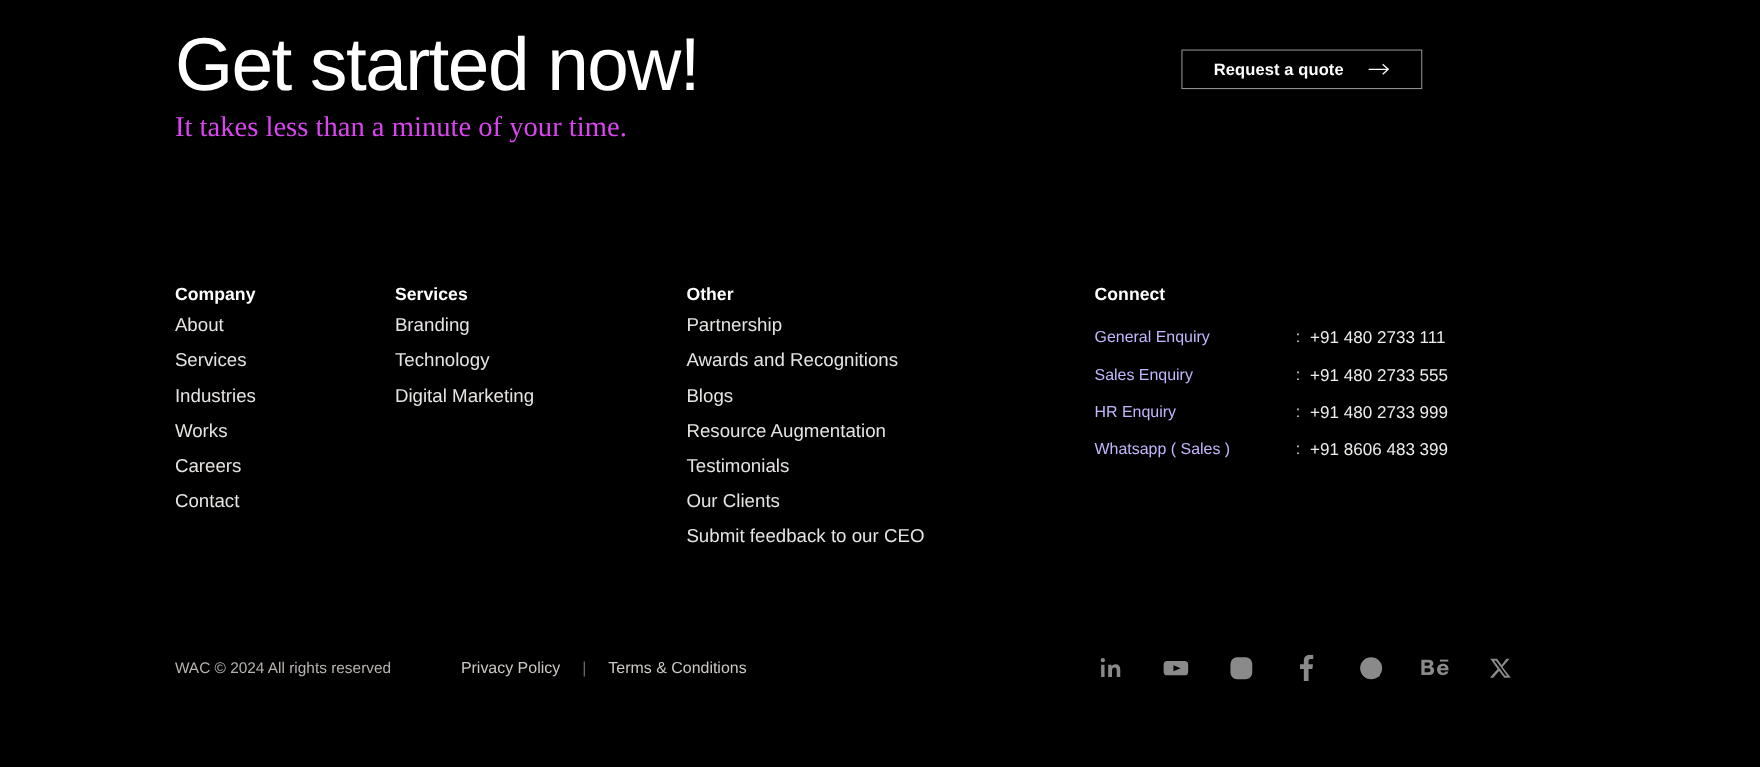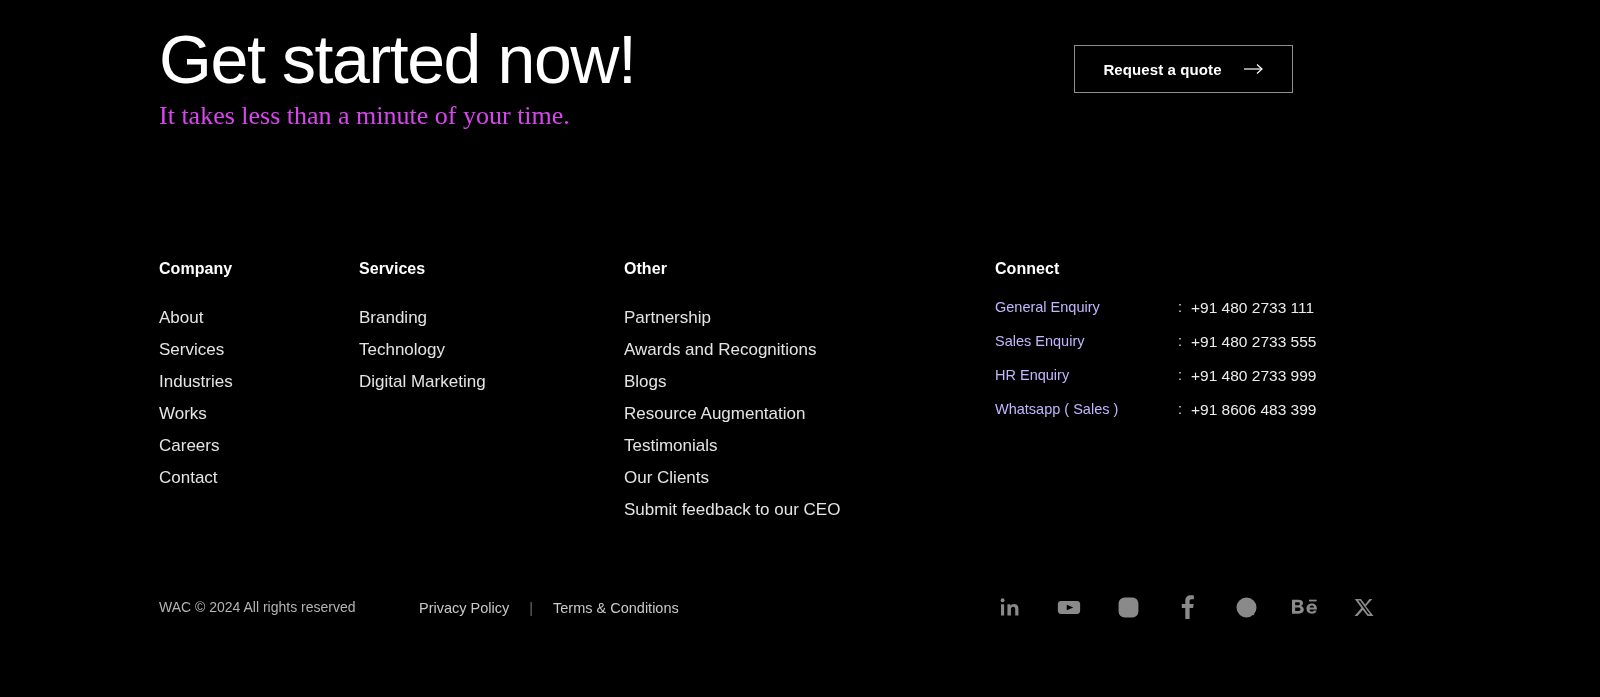--- a/index.html
+++ b/index.html
@@ -51,21 +51,21 @@
     font-weight: 400;
     color: #d946ef;
     white-space: nowrap;
   }
 
   .quote-btn {
     position: absolute;
     left: 1074px;
     top: 45px;
     width: 219px;
-    height: 48px;
+    height: 36px;
     border: 1px solid #8e8e8e;
     background: transparent;
     color: #ffffff;
     display: flex;
     align-items: center;
     justify-content: center;
     gap: 22px;
     cursor: pointer;
     font-family: "Liberation Sans", sans-serif;
   }
@@ -108,21 +108,20 @@
     font-size: 16px;
     font-weight: 700;
     line-height: 22px;
     color: #ffffff;
     letter-spacing: 0.05px;
     white-space: nowrap;
   }
 
   .col-list {
     list-style: none;
-    margin-top: 22px;
   }
 
   .col-list li {
     font-size: 17px;
     line-height: 32px;
     font-weight: 400;
     color: #e6e4e2;
     white-space: nowrap;
     cursor: pointer;
   }

